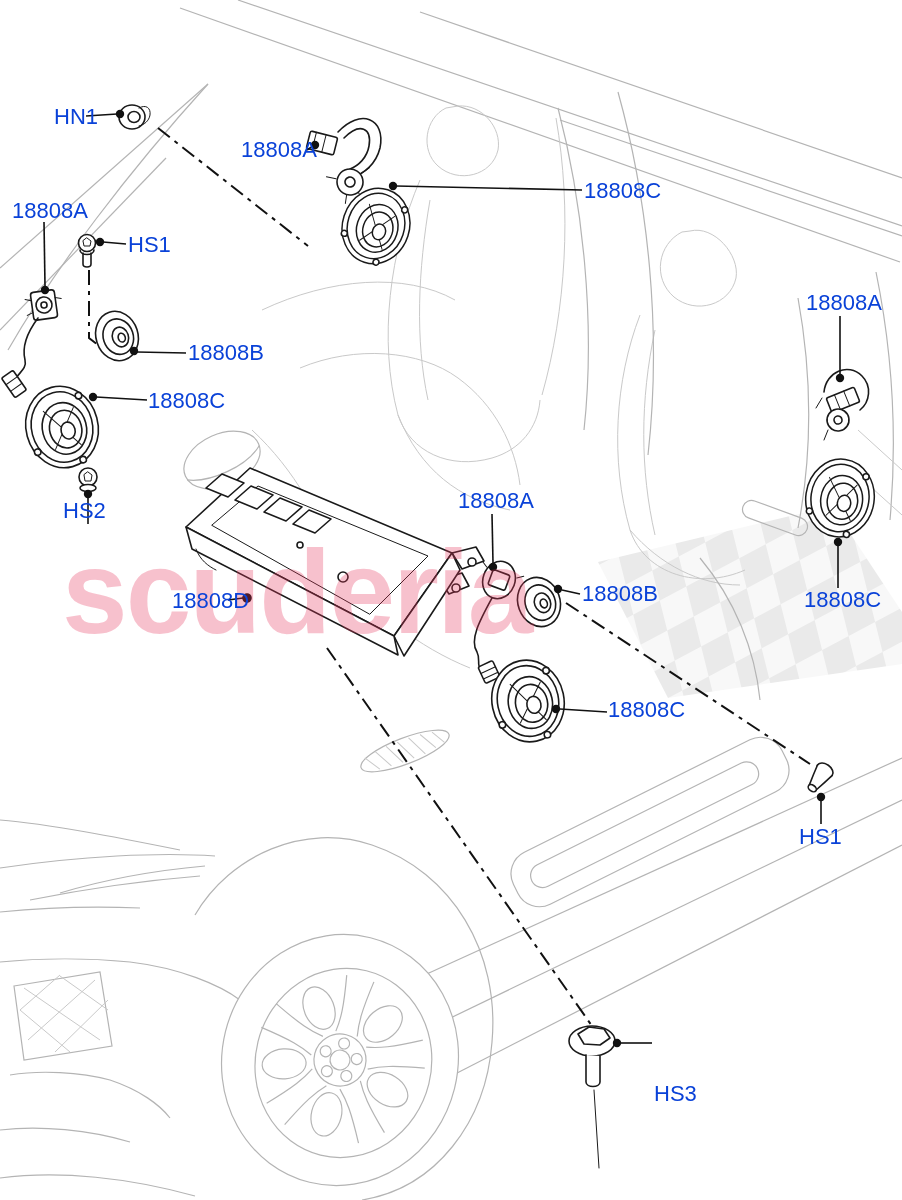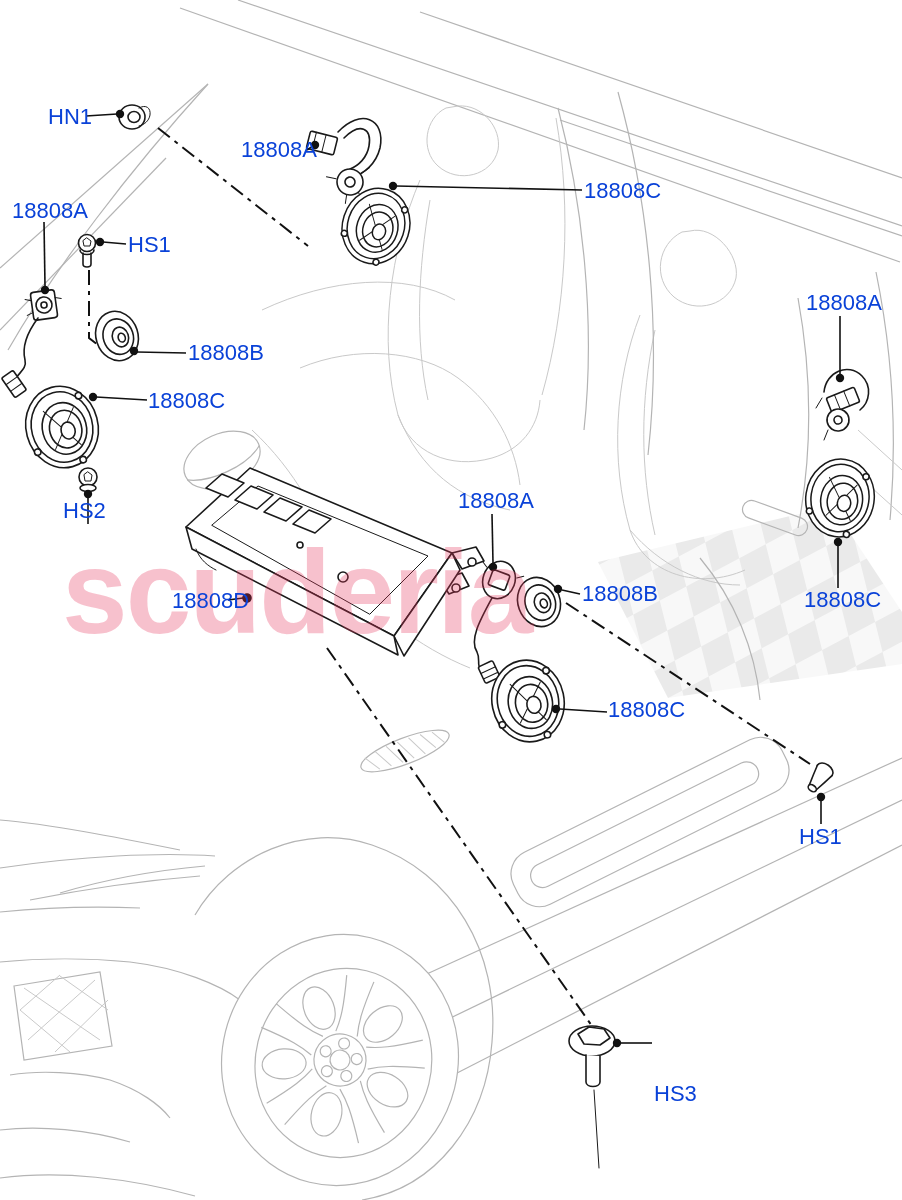--- a/index.html
+++ b/index.html
@@ -327,21 +327,21 @@
         <circle class="dot" cx="556" cy="709" r="4.2"></circle>
     <path class="ldr" d="M821,824 L821,801"></path>
         <circle class="dot" cx="821" cy="797" r="4.2"></circle>
     <path class="ldr" d="M652,1043 L621,1043"></path>
         <circle class="dot" cx="617" cy="1043" r="4.2"></circle>
   </g>
 </svg>
 
   <div class="wm-main">scuderia</div>
 
-  <div class="lbl" style="left:48px;top:106px">HN1</div>
+  <div class="lbl" style="left:54px;top:106px">HN1</div>
   <div class="lbl" style="left:241px;top:139px">18808A</div>
   <div class="lbl" style="left:584px;top:180px">18808C</div>
   <div class="lbl" style="left:12px;top:200px">18808A</div>
   <div class="lbl" style="left:128px;top:234px">HS1</div>
   <div class="lbl" style="left:188px;top:342px">18808B</div>
   <div class="lbl" style="left:148px;top:390px">18808C</div>
   <div class="lbl" style="left:63px;top:500px">HS2</div>
   <div class="lbl" style="left:172px;top:590px">18808D</div>
   <div class="lbl" style="left:806px;top:292px">18808A</div>
   <div class="lbl" style="left:804px;top:589px">18808C</div>

